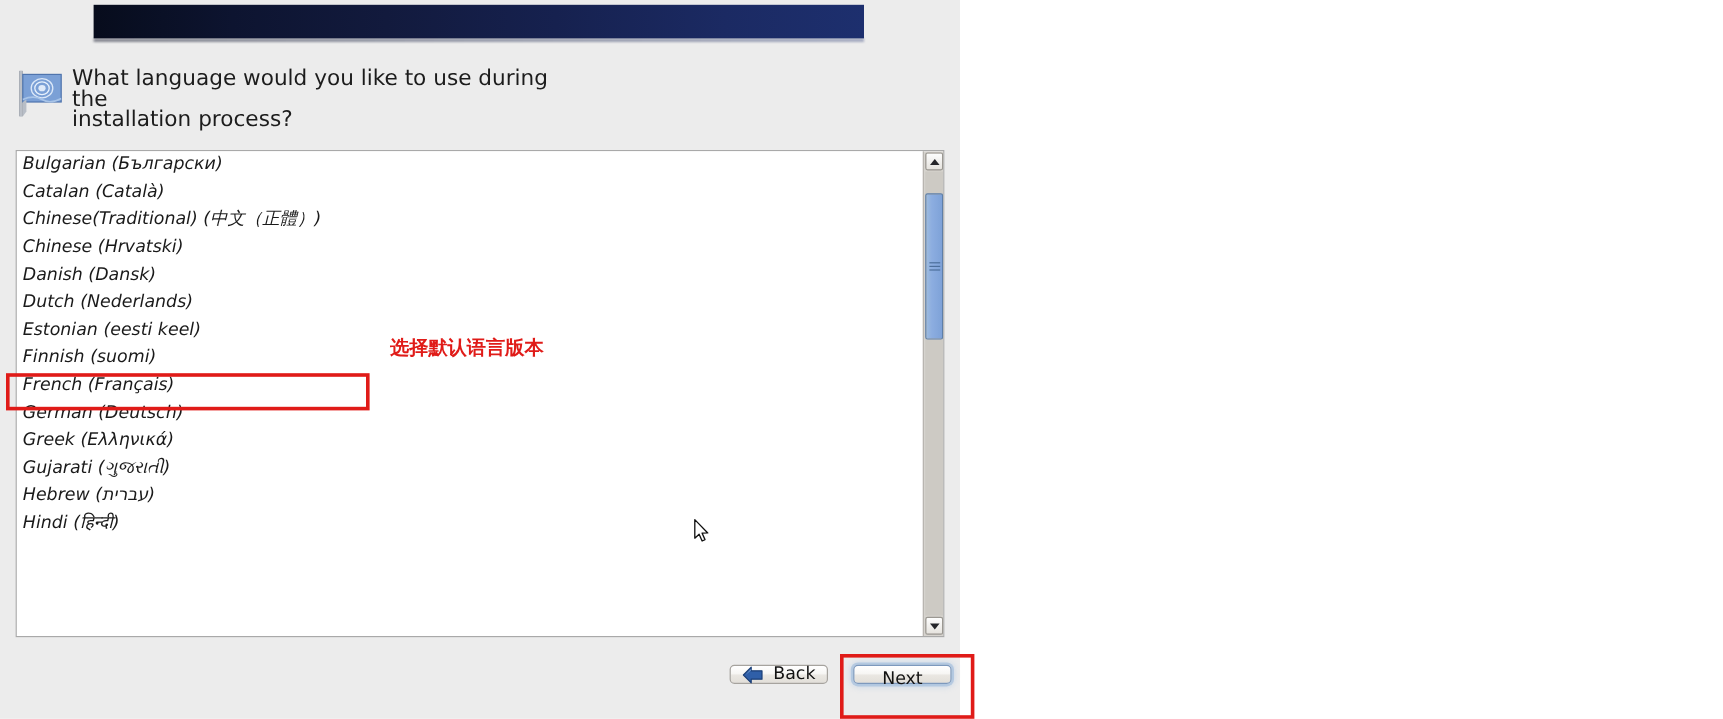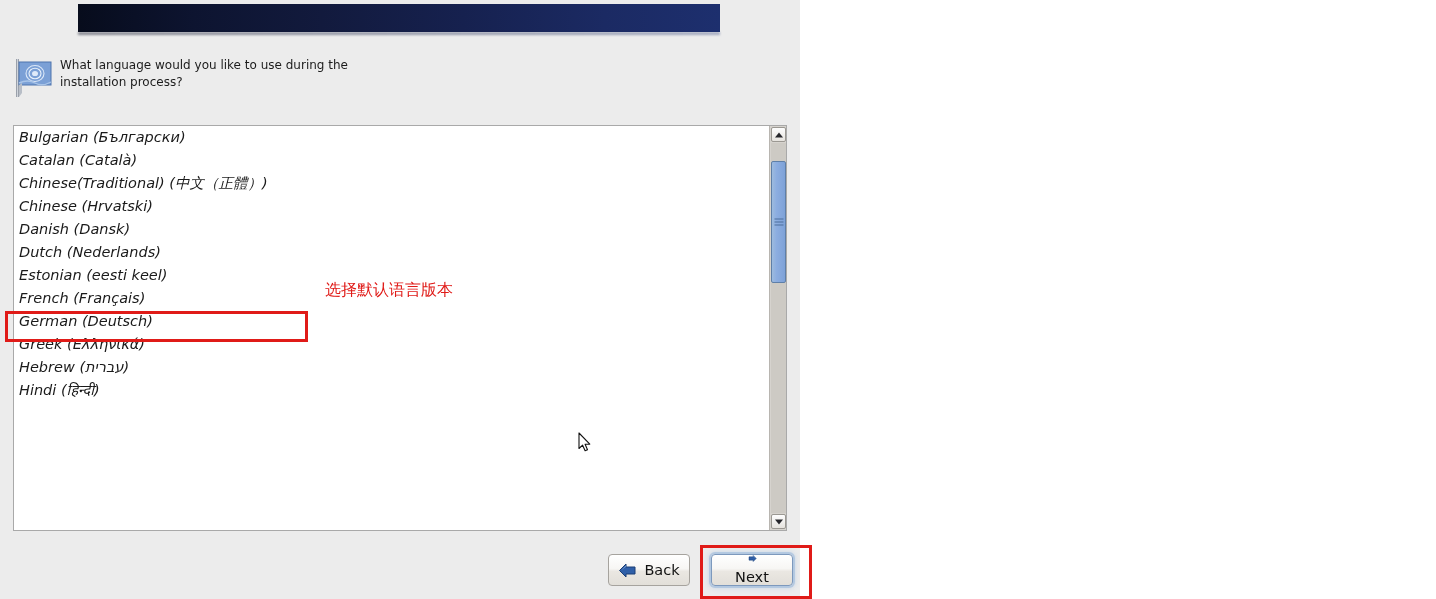--- a/index.html
+++ b/index.html
@@ -56,21 +56,21 @@
     left: 0px;
     top: 2px;
     width: 40px;
     height: 42px;
   }
   #question-text {
     position: absolute;
     left: 46px;
     top: 2px;
     width: 400px;
-    font-size: 12px;
+    font-size: 18px;
     line-height: 17px;
     color: #1c1c1c;
     white-space: pre-line;
   }
 
   
   #listbox {
     position: absolute;
     left: 13px;
     top: 125px;
@@ -175,21 +175,21 @@
   #sb-grip i {
     display: block;
     height: 1px;
     margin-bottom: 2px;
     background: #4d6f9c;
   }
 
   
   .nav-btn {
     position: absolute;
-    height: 32px;
+    height: 16px;
     border: 1px solid #a6a39e;
     border-radius: 4px;
     background: linear-gradient(to bottom, #ffffff 0%, #f7f6f4 45%, #eae7e2 55%, #e2dfd9 100%);
     display: flex;
     align-items: center;
     justify-content: center;
     gap: 7px;
     font-size: 14.5px;
     color: #121212;
     box-sizing: border-box;
@@ -211,21 +211,21 @@
     pointer-events: none;
   }
   #anno-english { left: 5px; top: 311px; width: 303px; height: 31px; }
   #anno-next    { left: 700px; top: 545px; width: 112px; height: 54px; }
 
   #anno-text {
     position: absolute;
     left: 325px;
     top: 280px;
     font-size: 16px;
-    font-weight: normal;
+    font-weight: bold;
     color: #e01b18;
     white-space: nowrap;
     text-shadow:
       -1.5px -1.5px 0 #fff, 1.5px -1.5px 0 #fff,
       -1.5px  1.5px 0 #fff, 1.5px  1.5px 0 #fff,
        0 -2px 0 #fff, 0 2px 0 #fff, -2px 0 0 #fff, 2px 0 0 #fff;
   }
 
   
   #cursor {
@@ -263,23 +263,25 @@
 
   <div id="listbox">
     <div id="list-viewport">
       <div class="lang-row">Bulgarian (Български)</div>
       <div class="lang-row">Catalan (Català)</div>
       <div class="lang-row">Chinese(Traditional) (中文（正體）)</div>
       <div class="lang-row">Chinese (Hrvatski)</div>
       <div class="lang-row">Danish (Dansk)</div>
       <div class="lang-row">Dutch (Nederlands)</div>
       <div class="lang-row">Estonian (eesti keel)</div>
+      <div class="lang-row">Finnish (suomi)</div>
       <div class="lang-row">French (Français)</div>
       <div class="lang-row">German (Deutsch)</div>
       <div class="lang-row">Greek (Ελληνικά)</div>
+      <div class="lang-row">Gujarati (ગુજરાતી)</div>
       <div class="lang-row">Hebrew (עברית)</div>
       <div class="lang-row">Hindi (हिन्दी)</div>
     </div>
 
     <div id="scrollbar">
       <div class="sb-btn" id="sb-up">
         <span class="sb-arrow"></span>
       </div>
       <div id="sb-track">
         <div id="sb-thumb">

